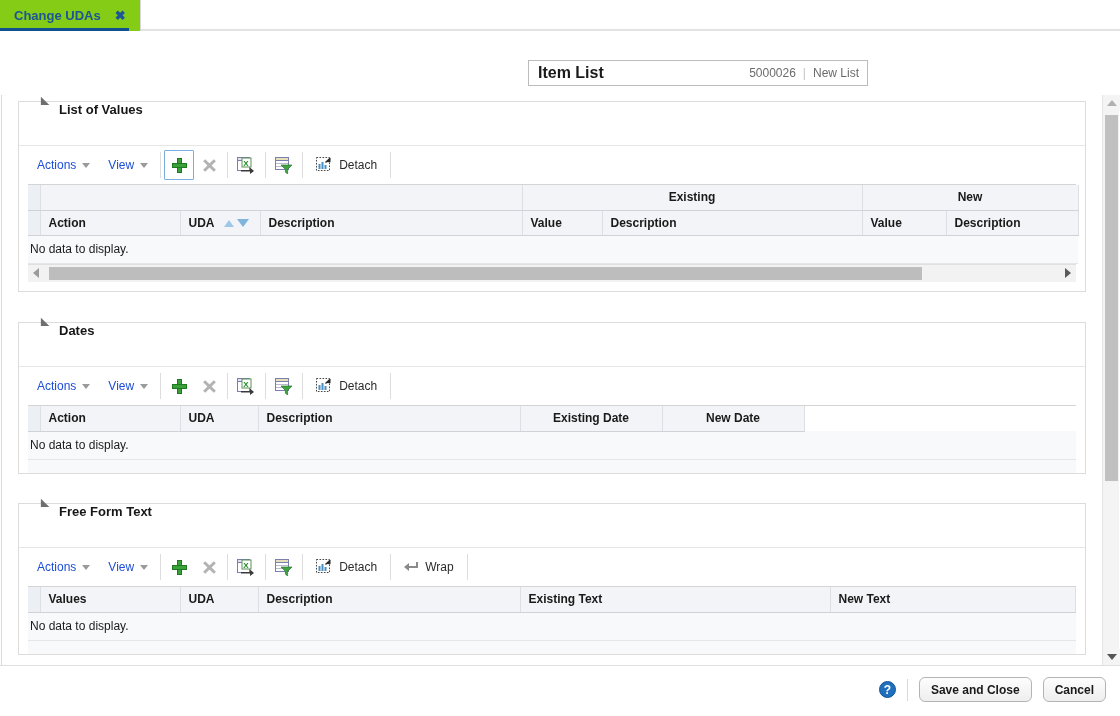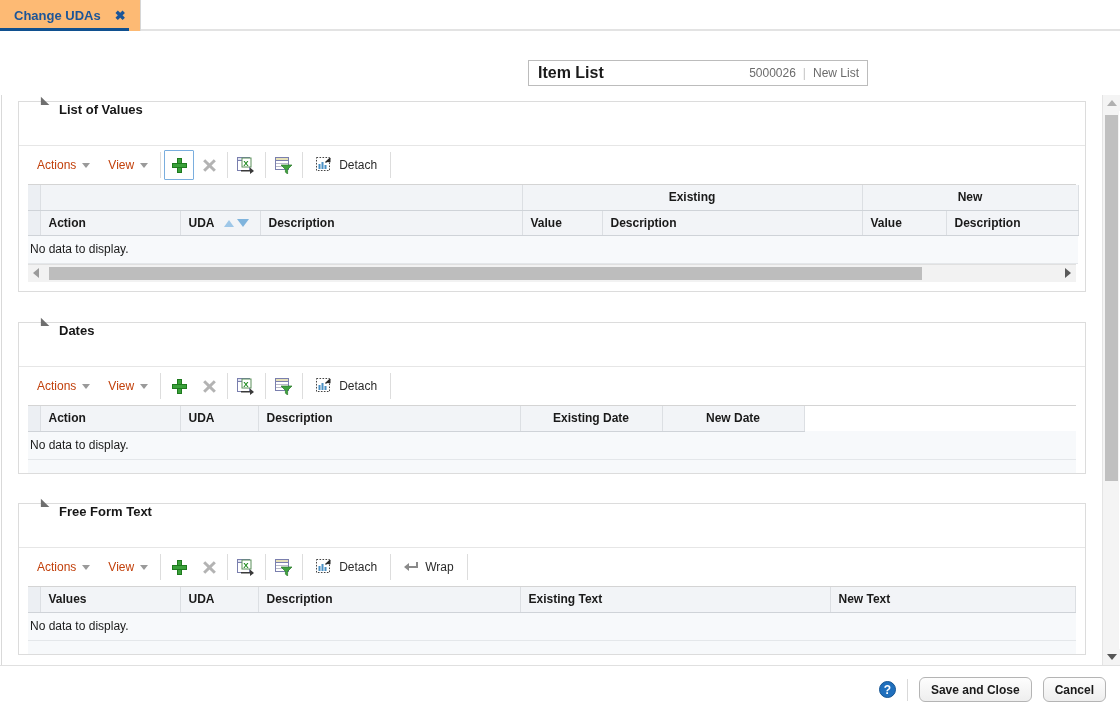--- a/index.html
+++ b/index.html
@@ -20,21 +20,21 @@
     background: #ffffff;
   }
   .tabbar-underline {
     position: absolute; left: 0; top: 29px; width: 1120px; height: 2px;
     background: #e3e3e3;
   }
   .tab {
     position: absolute; left: 0; top: 0; height: 31px;
     padding: 0 14px 0 14px;
     display: flex; align-items: center; gap: 14px;
-    background: #fdba74;
+    background: #84cc16;
     border-right: 1px solid #d6d6d6;
   }
   .tab-label {
     color: #1c5598; font-size: 13px; font-weight: bold;
     white-space: nowrap;
   }
   .tab-close {
     color: #1c5598; font-size: 13px; font-weight: bold; cursor: pointer;
     line-height: 1;
   }
@@ -128,21 +128,21 @@
   
   .toolbar {
     height: 38px;
     display: flex; align-items: stretch;
     padding-left: 9px;
     background: #ffffff;
   }
   .tb-menu {
     display: flex; align-items: center; gap: 6px;
     padding: 0 9px; cursor: pointer;
-    font-size: 12px; color: #c2410c;
+    font-size: 12px; color: #1d4ed8;
   }
   .tb-caret {
     width: 0; height: 0;
     border-left: 4px solid transparent; border-right: 4px solid transparent;
     border-top: 5px solid #9a9a9a;
   }
   .tb-sep {
     width: 1px; background: #dddddd; margin: 6px 3px;
   }
   .tb-btn {

